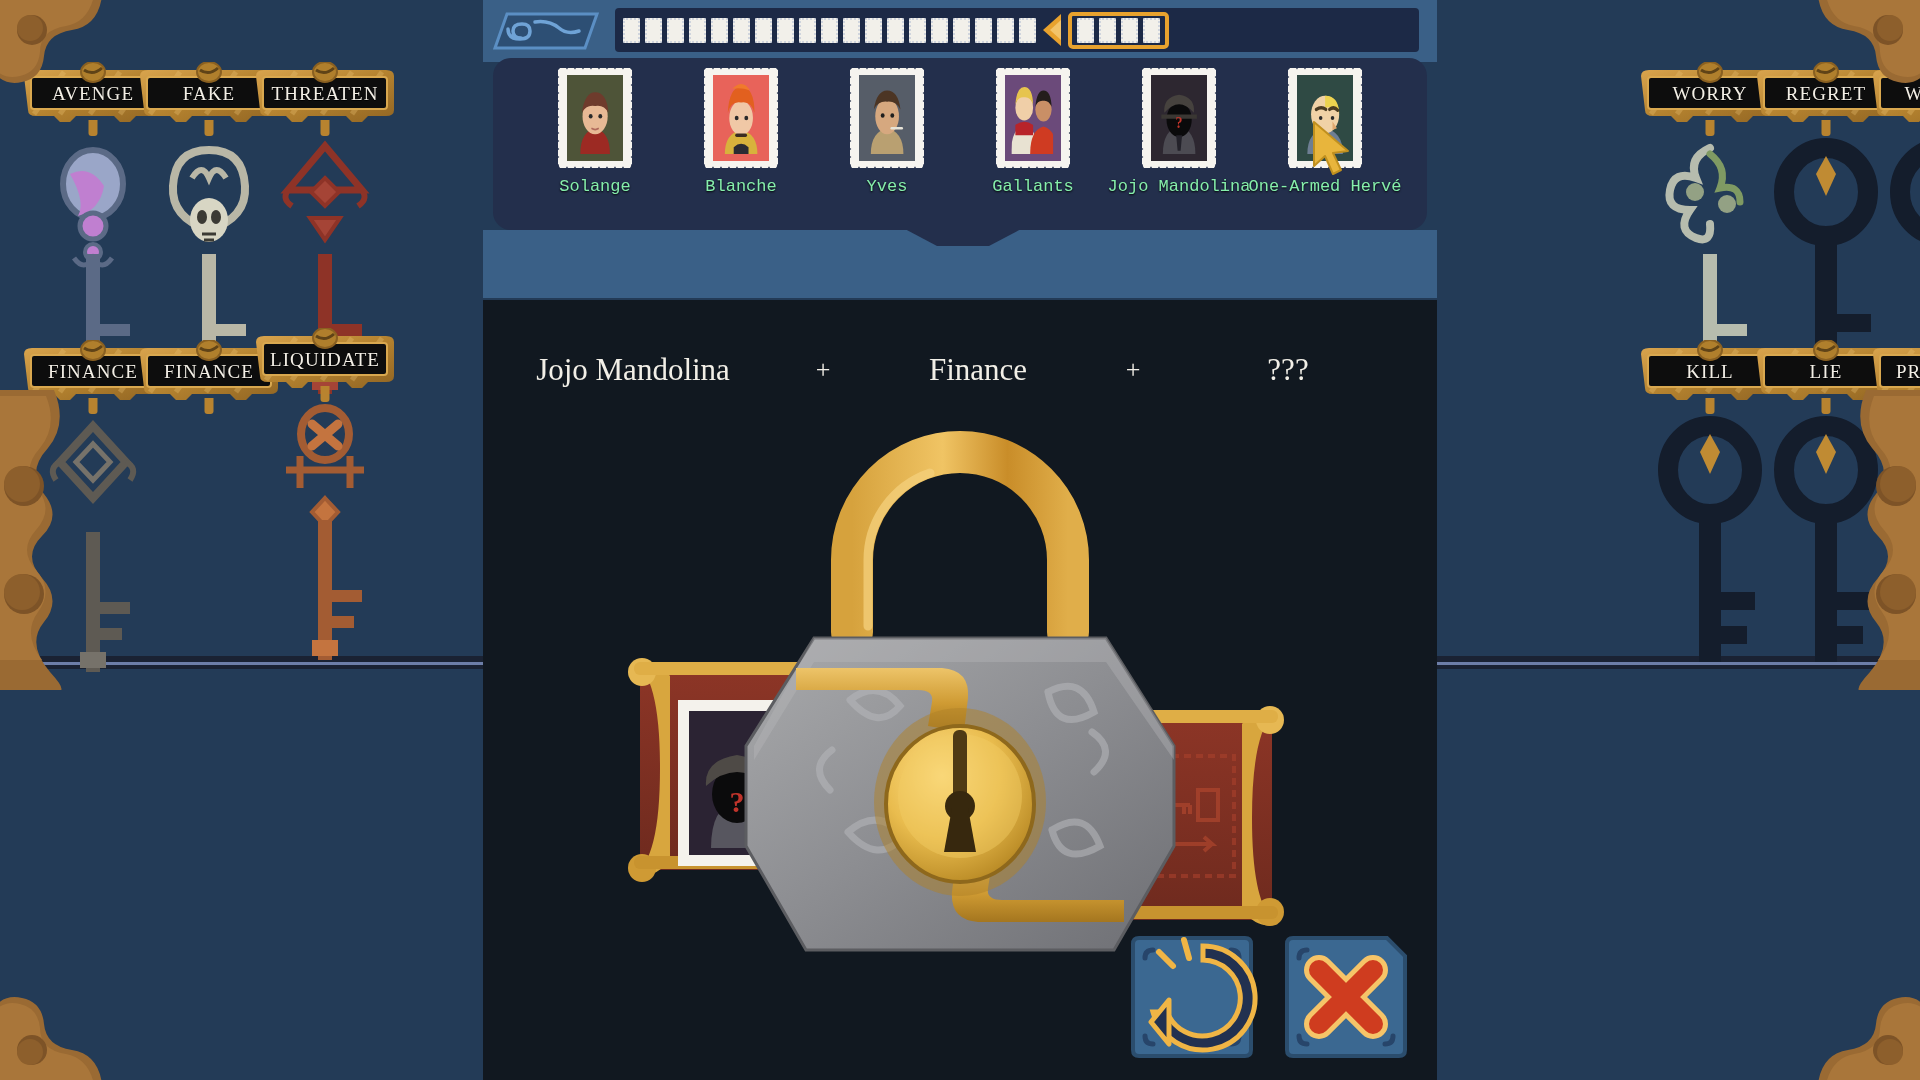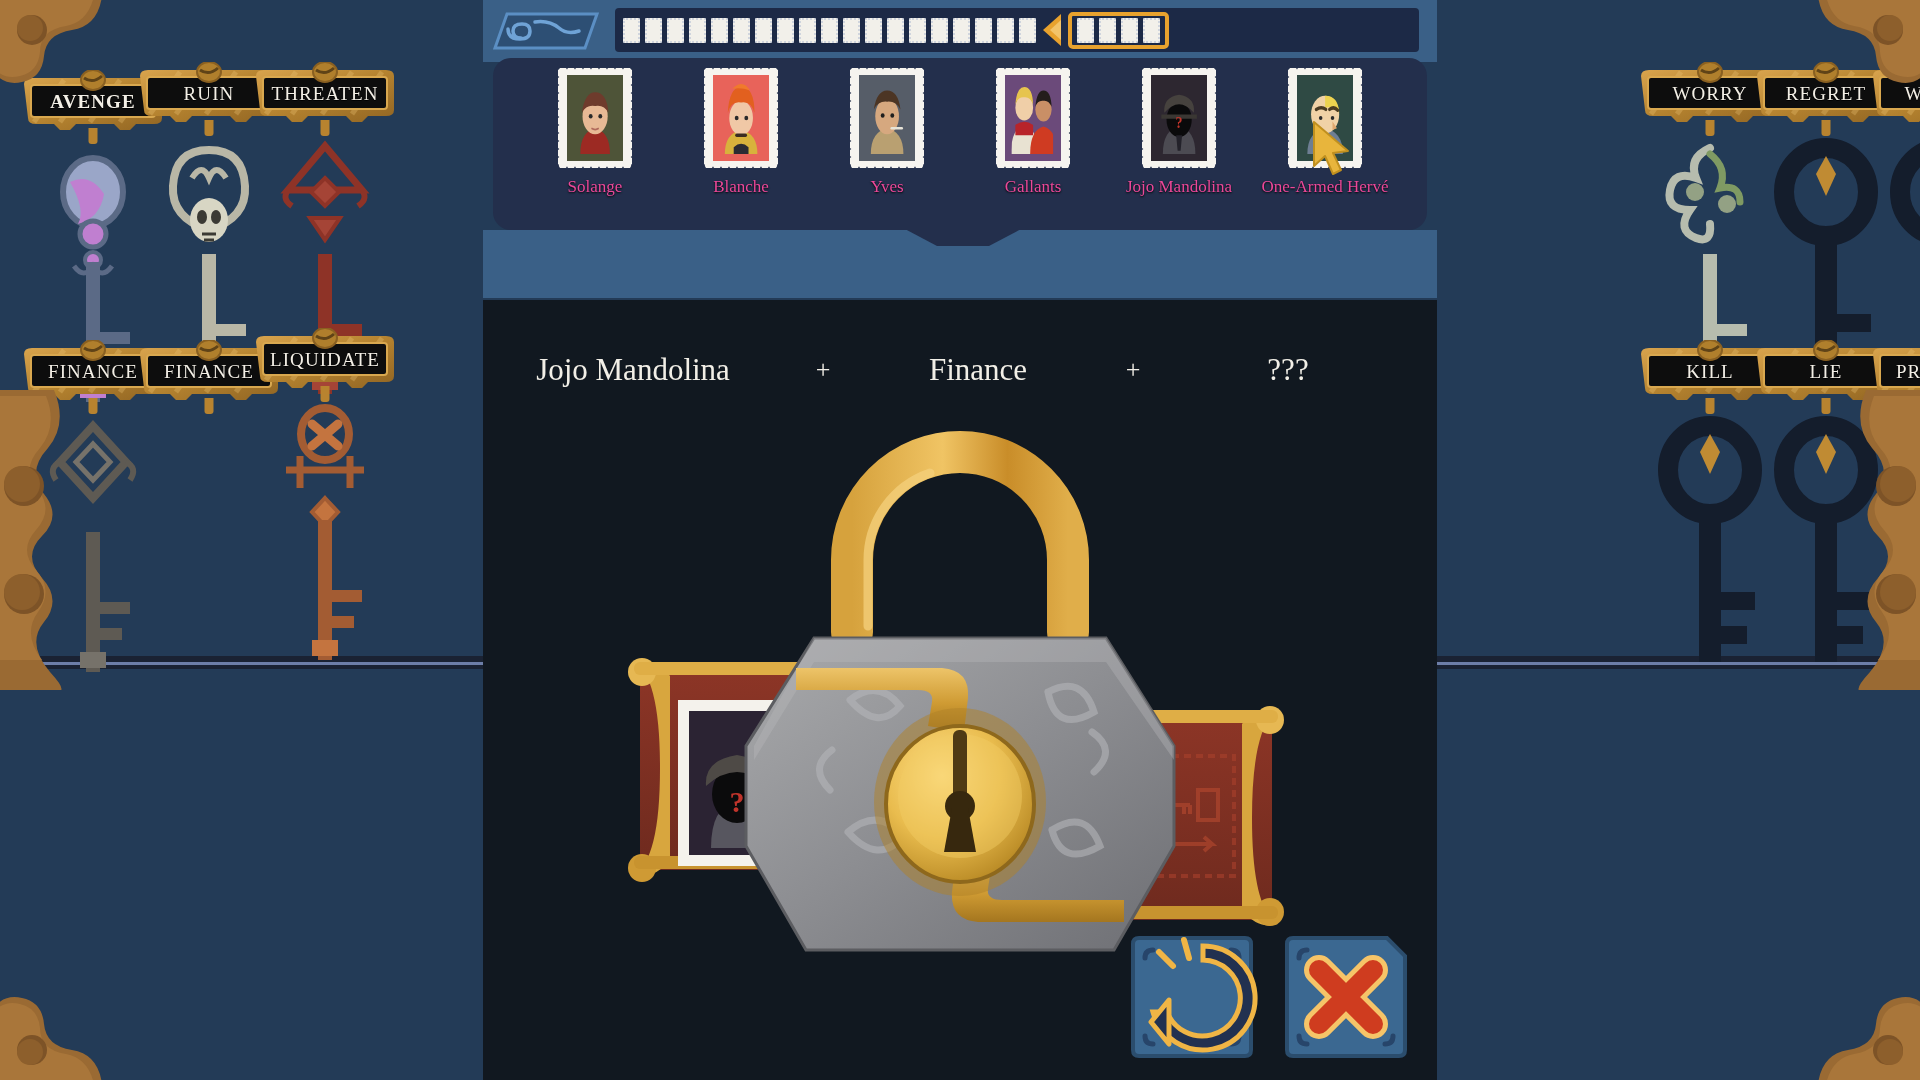--- a/index.html
+++ b/index.html
@@ -65,22 +65,22 @@
   .char-panel-shelf { position:absolute; left:0; top:230px; width:954px; height:68px;
                       background:#3a6087; }
   .shelf-notch { position:absolute; left:420px; top:228px; width:120px; height:18px; }
   .shelf-notch svg { width:100%; height:100%; }
 
   .char-row { position:absolute; left:30px; top:10px; right:30px; display:flex;
               justify-content:space-between; align-items:flex-start; }
   .char { width:144px; display:flex; flex-direction:column; align-items:center; cursor:pointer; }
   .stamp { width:74px; height:100px; position:relative; }
   .stamp svg { width:100%; height:100%; display:block; }
-  .char-name { margin-top:9px; color:#ec4899; font-size:17px;
-               font-family:Liberation Serif, serif; white-space:nowrap; text-shadow:0 1px 2px #000; }
+  .char-name { margin-top:9px; color:#86efac; font-size:17px;
+               font-family:Liberation Mono, monospace; white-space:nowrap; text-shadow:0 1px 2px #000; }
 
   
   .main { position:absolute; left:483px; top:300px; width:954px; height:780px; background:#111820; }
   .formula { position:absolute; left:0; right:0; top:48px; height:44px;
              display:flex; align-items:center; color:#f2efe7; font-size:31px;
              font-family:"Liberation Serif", serif; }
   .f-cell { text-align:center; white-space:nowrap; }
   .f-a { width:300px; }
   .f-p { width:80px; font-size:26px; }
   .f-b { width:230px; }
@@ -95,21 +95,21 @@
   .gbtn svg { width:100%; height:100%; display:block; }
 </style>
 </head>
 <body>
 
 <div id="stage">
 
   <div class="side-panel side-left">
     <div class="rail"></div>
     <div id="left-slots">
-        <div class="slot" style="left: 18px; top: 70px; font-weight: bold;">
+        <div class="slot" style="left: 18px; top: 62px;">
         <div class="plaque">
 
 <svg viewBox="0 0 150 62">
   <defs>
                 <linearGradient id="wg" x1="0" y1="0" x2="1" y2="1">
     <stop offset="0%" stop-color="#d9a44d"></stop>
                   <stop offset="50%" stop-color="#b4822f"></stop>
     <stop offset="100%" stop-color="#916523"></stop>
                 </linearGradient>
               </defs>
@@ -156,21 +156,21 @@
   <g opacity=".30" stroke="#f0c878" stroke-width="5">
     <path d="M16 52 L46 10"></path>
                 <path d="M42 52 L72 10"></path>
                 <path d="M72 52 L102 10"></path>
                 <path d="M102 52 L132 10"></path>
   </g>
   <rect x="13" y="15" width="124" height="32" rx="3" fill="#0d0d0d" stroke="#d9a84f" stroke-width="2"></rect>
   <ellipse cx="75" cy="10" rx="12" ry="10" fill="#b07f2c" stroke="#8a6021" stroke-width="2"></ellipse>
   <path d="M66 8 q9 6 18 -2" stroke="#5f4317" stroke-width="3" fill="none"></path>
 </svg>
-          <div class="plaque-text">RUIN</div>
+          <div class="plaque-text">FAKE</div>
         </div>
         <div class="hook-stem"></div>
         <div class="keyart">
             <svg viewBox="0 0 150 300">
               <path d="M75 16 q34 0 36 36 q2 32 -36 44 q-38 -12 -36 -44 q2 -36 36 -36 Z" fill="none" stroke="#b9b7a6" stroke-width="8"></path>
        <path d="M58 44 q10 -16 17 0 q7 -16 17 0" fill="none" stroke="#b9b7a6" stroke-width="6"></path>
        <ellipse cx="75" cy="86" rx="19" ry="22" fill="#d8d6c4"></ellipse>
        <ellipse cx="68" cy="83" rx="5" ry="7" fill="#3b3a34"></ellipse>
               <ellipse cx="82" cy="83" rx="5" ry="7" fill="#3b3a34"></ellipse>
        <path d="M68 100 h14 M70 106 h10" stroke="#3b3a34" stroke-width="3"></path>

